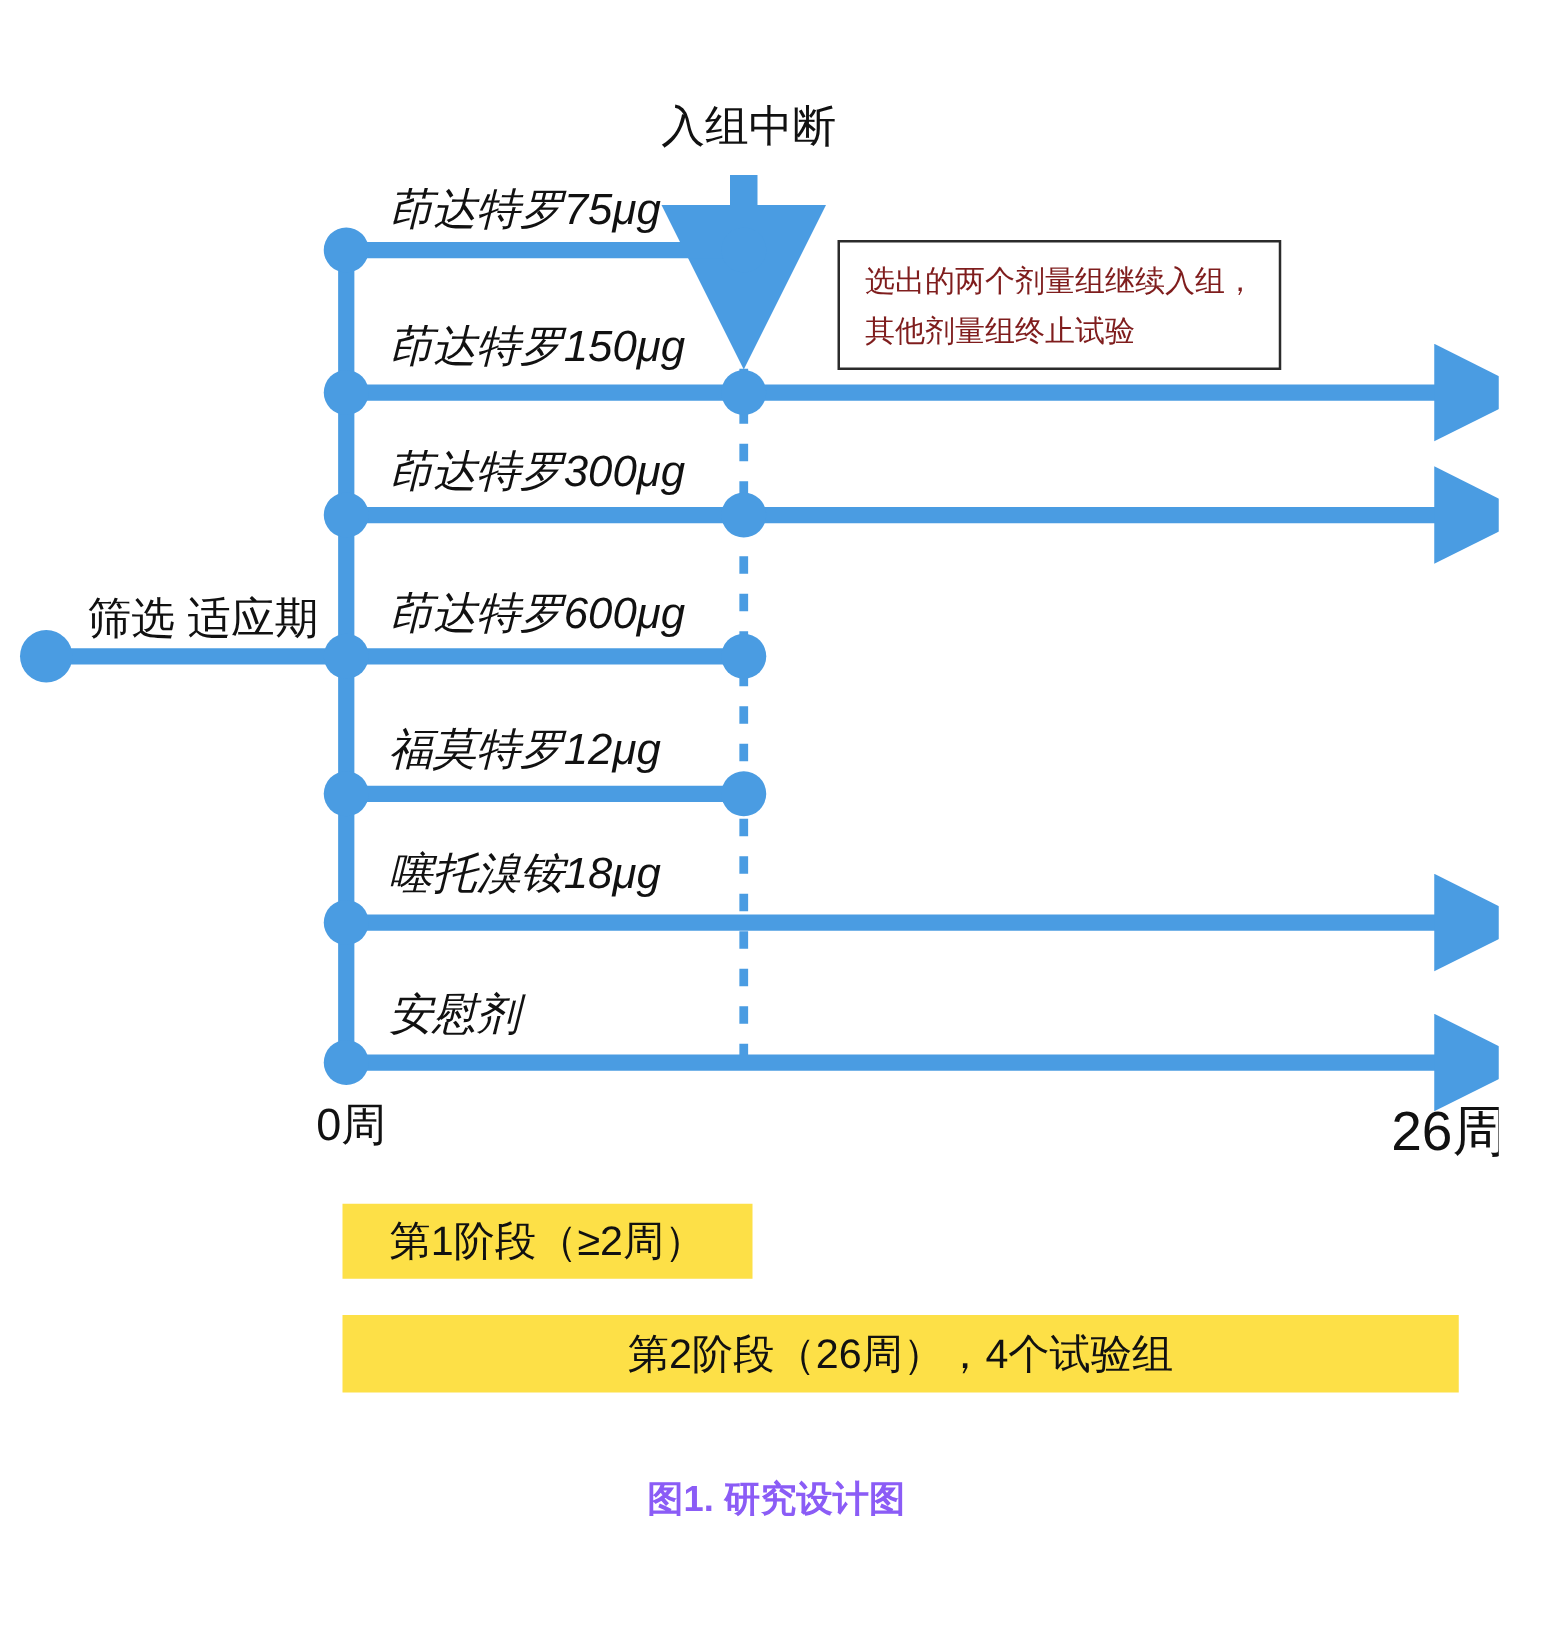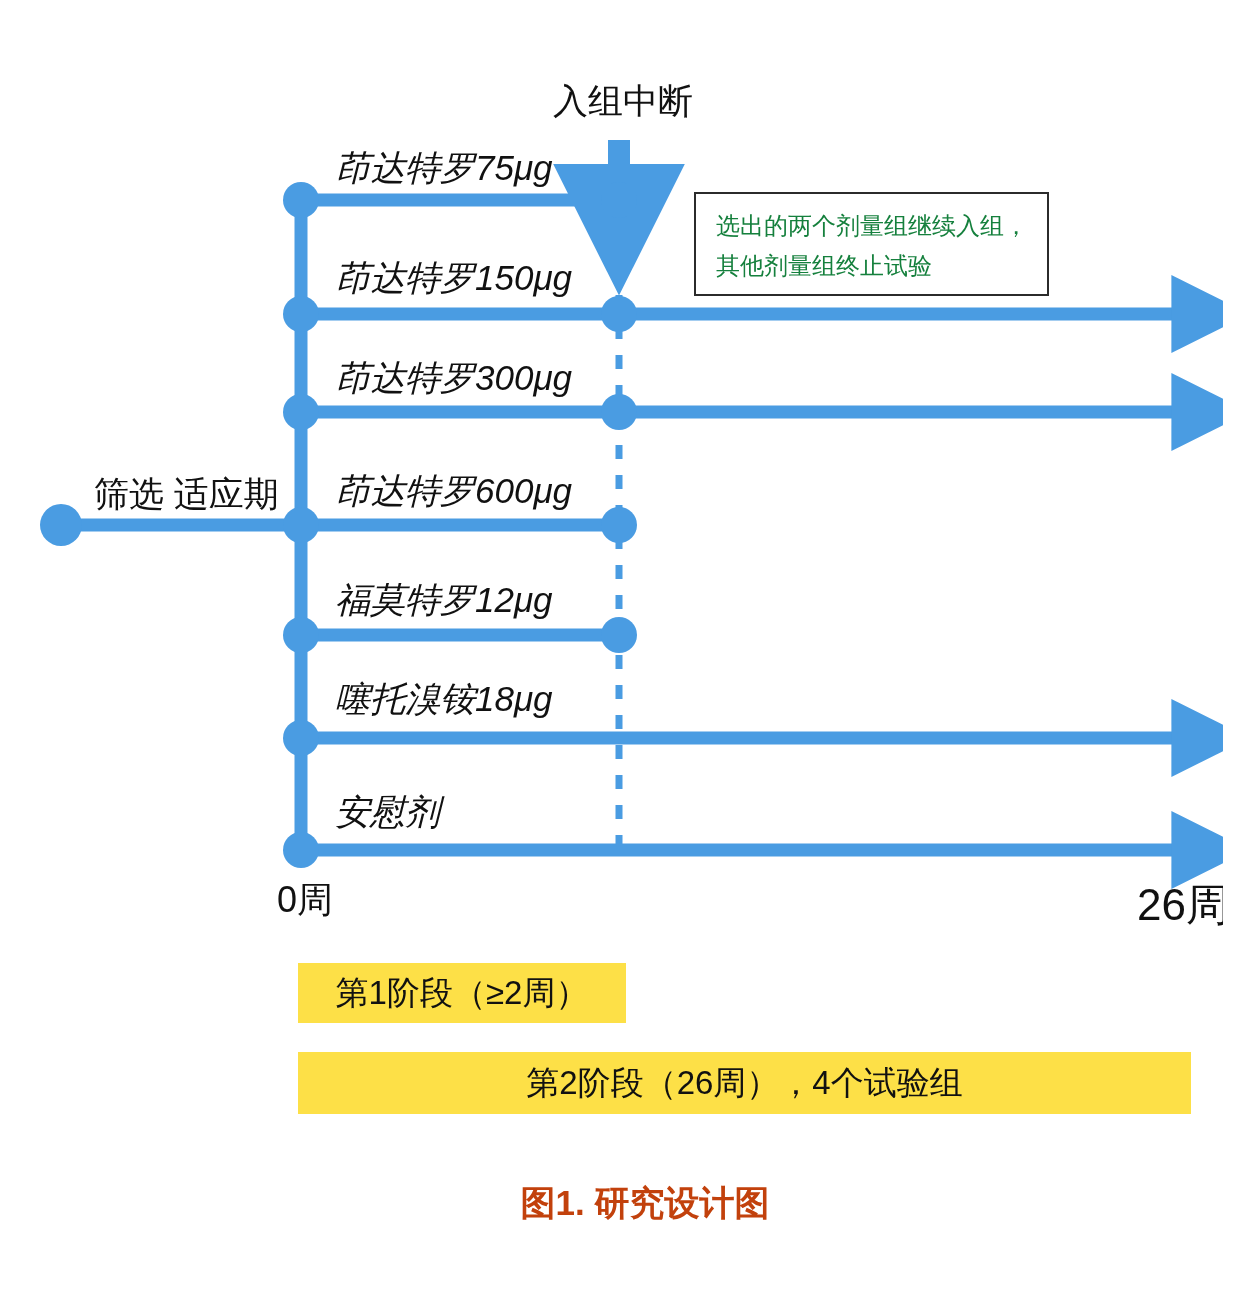--- a/index.html
+++ b/index.html
@@ -10,21 +10,20 @@
   body {
     font-family: "Liberation Sans", "DejaVu Sans", sans-serif;
     color: #000000;
   }
   #page {
     position: relative;
     width: 1199px;
     height: 1313px;
     overflow: hidden;
     background: #ffffff;
-    margin-left: 24px;
   }
   #diagram-svg {
     position: absolute;
     left: 0;
     top: 0;
     width: 1242px;
     height: 1313px;
   }
   .lbl {
     position: absolute;
@@ -59,21 +58,21 @@
     width: 355px;
     height: 104px;
     border: 2px solid #2b2b2b;
     background: #ffffff;
     box-sizing: border-box;
     padding: 12px 16px 0 20px;
   }
   #note-box .note-line {
     font-size: 24px;
     line-height: 40px;
-    color: #15803d;
+    color: #7f1d1d;
     white-space: nowrap;
   }
   
   #axis-left-label {
     font-size: 36px;
     left: 253px;
     top: 876px;
   }
   #axis-right-label {
     font-size: 44px;
@@ -106,23 +105,23 @@
     color: #111111;
     white-space: nowrap;
   }
   
   #caption {
     position: absolute;
     left: 0;
     top: 1180px;
     width: 1242px;
     text-align: center;
-    font-size: 35px;
+    font-size: 29px;
     font-weight: bold;
-    color: #c2410c;
+    color: #8b5cf6;
   }
 </style>
 </head>
 <body>
 
 <div id="page">
 
   <svg id="diagram-svg" viewBox="0 0 1242 1313">
     <defs>
       <marker id="arrowhead" markerWidth="8" markerHeight="8" refX="0.2" refY="3" orient="auto" markerUnits="strokeWidth">

